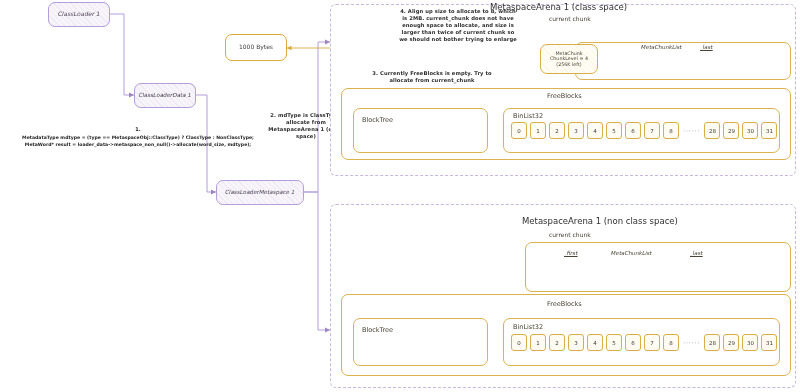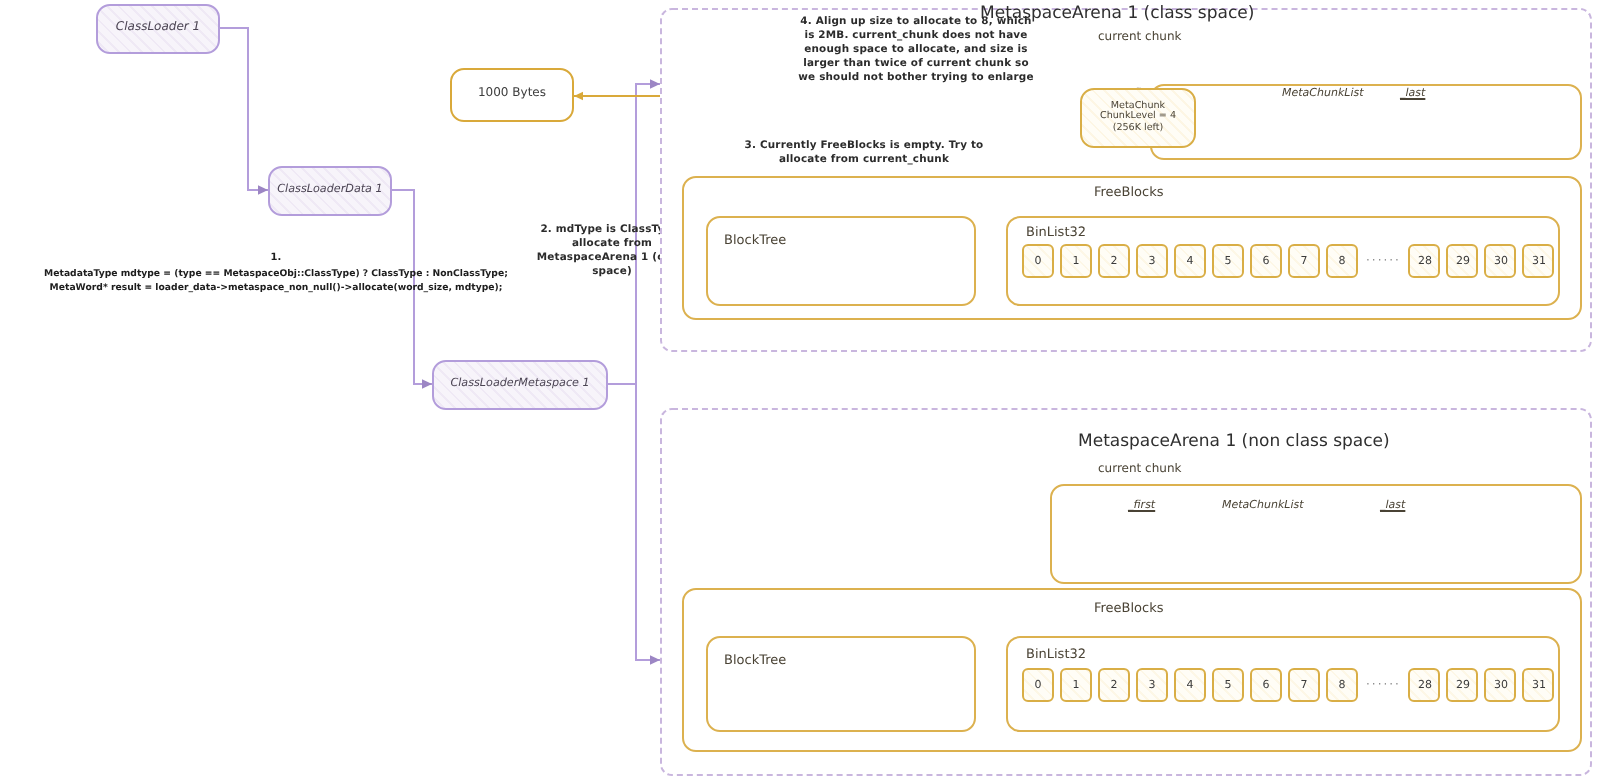--- a/index.html
+++ b/index.html
@@ -198,21 +198,21 @@
       <div class="bin">8</div>
       <span class="dots">······</span>
       <div class="bin">28</div>
       <div class="bin">29</div>
       <div class="bin">30</div>
       <div class="bin">31</div>
     </div>
 
   <div class="arena" style="left:330px;top:204px;width:466px;height:184px;">
   </div>
-  <div class="arena-title" style="left:539px;top:216px;">MetaspaceArena 1 (non class space)</div>
+  <div class="arena-title" style="left:522px;top:216px;">MetaspaceArena 1 (non class space)</div>
 
   <div class="tiny-label" style="left:549px;top:231px;font-style:normal;font-size:6px;">current chunk</div>
 
   <div class="panel" style="left:525px;top:242px;width:266px;height:50px;"></div>
   <div class="tiny-label ul" style="left:564px;top:250px;">_first</div>
   <div class="tiny-label" style="left:611px;top:250px;">MetaChunkList</div>
   <div class="tiny-label ul" style="left:690px;top:250px;">_last</div>
 
   <div class="panel" style="left:341px;top:294px;width:450px;height:82px;"></div>
   <div class="panel-title" style="left:547px;top:300px;">FreeBlocks</div>

